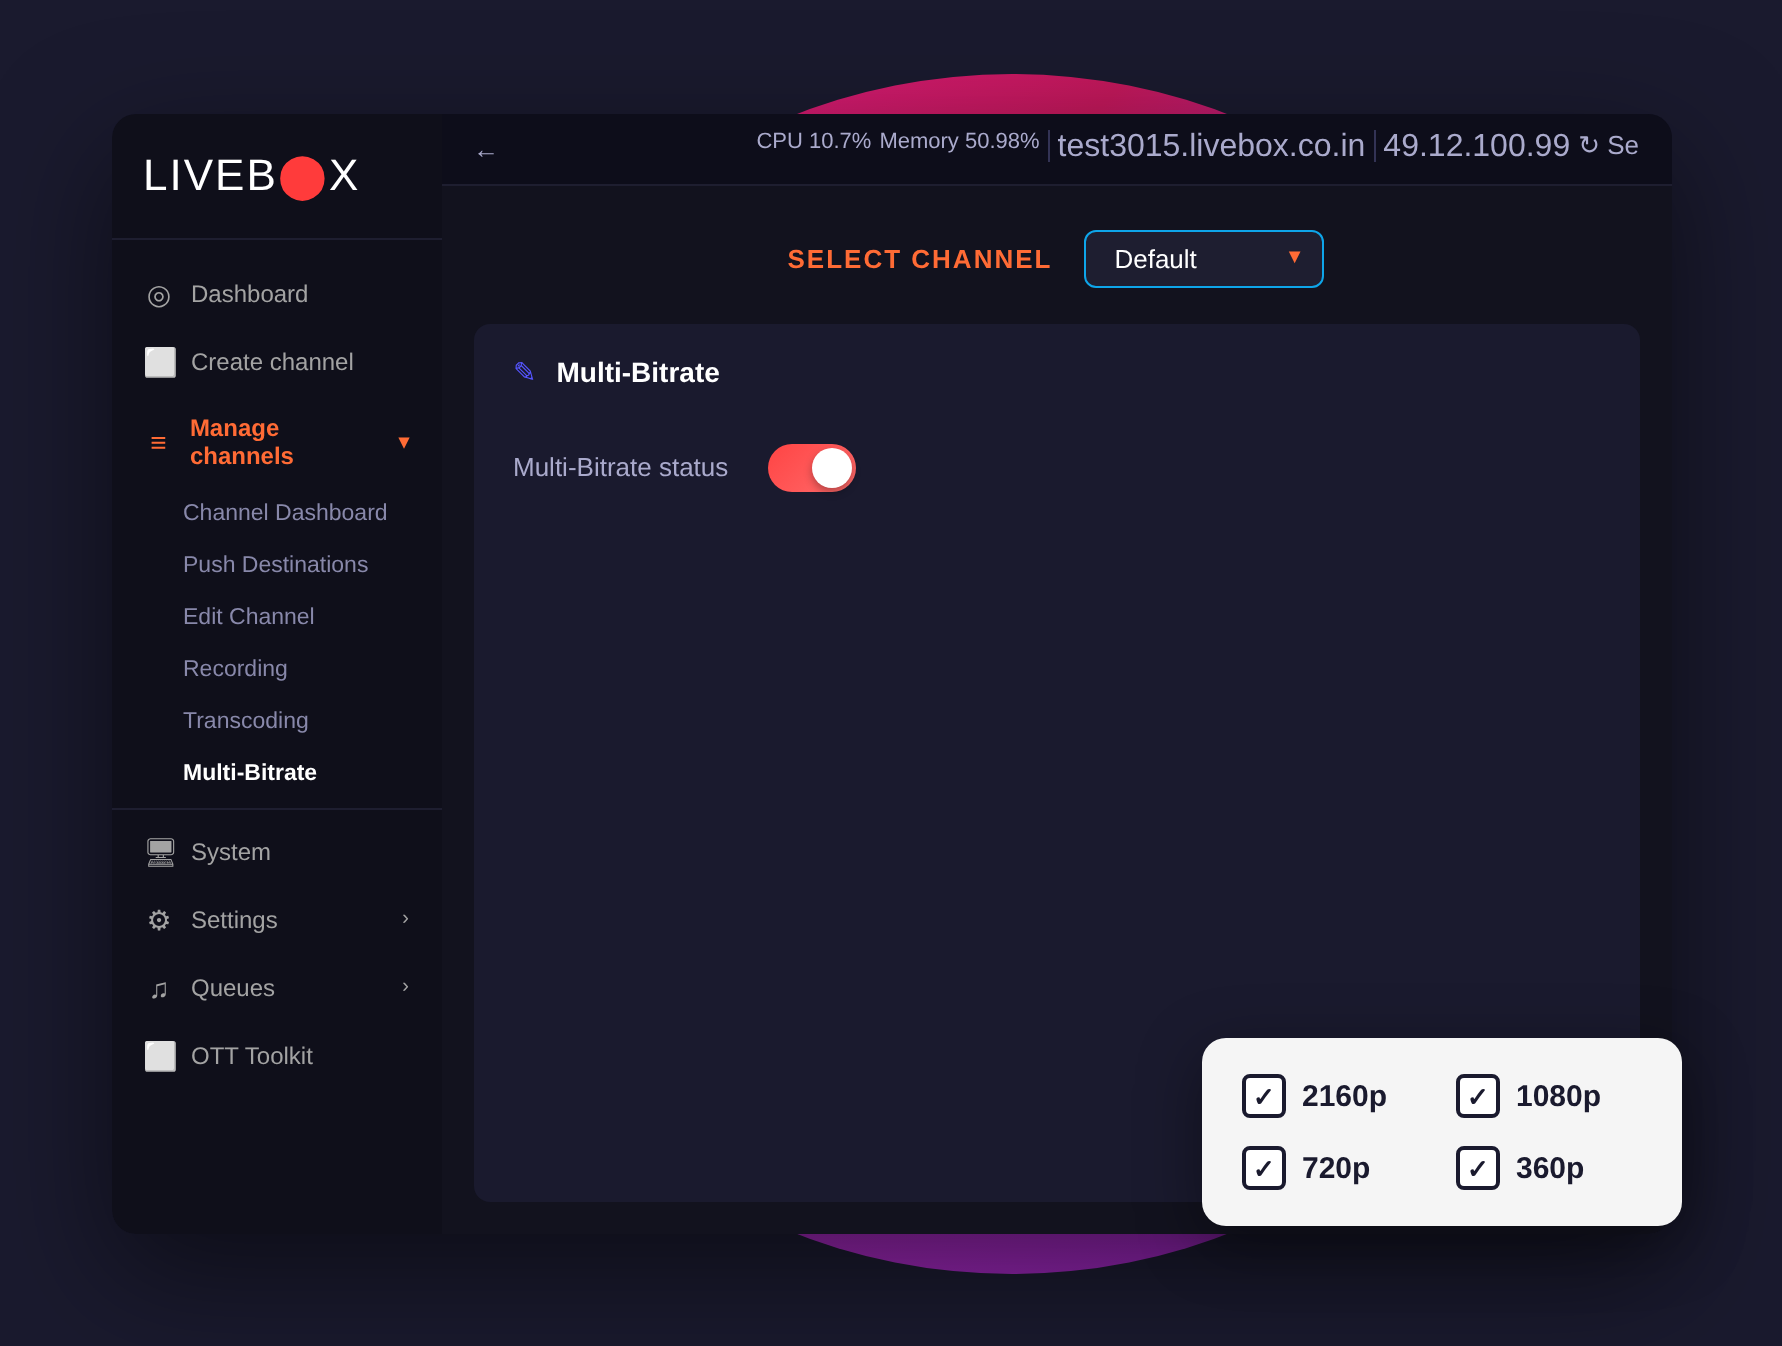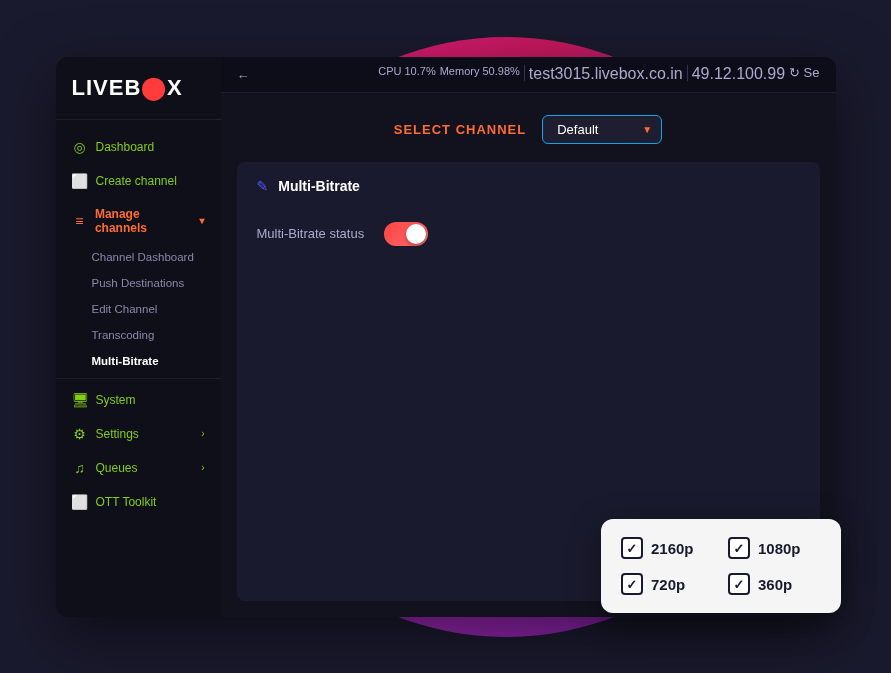--- a/index.html
+++ b/index.html
@@ -50,41 +50,41 @@
     }
 
     .logo-area {
       padding: 18px 16px;
       border-bottom: 1px solid #1e1e30;
     }
 
     .logo-text {
       color: white;
       font-size: 22px;
-      font-weight: 700;
+      font-weight: 400;
       letter-spacing: 1px;
     }
 
     .logo-text .logo-o {
       color: #ff3b3b;
       position: relative;
       display: inline-block;
     }
 
     .sidebar-nav {
       flex: 1;
       padding: 10px 0;
       overflow-y: auto;
     }
 
     .nav-item {
       display: flex;
       align-items: center;
       padding: 9px 16px;
-      color: #84cc16;
+      color: #a3a3a3;
       font-size: 12px;
       cursor: pointer;
       gap: 8px;
       position: relative;
     }
 
     .nav-item.active {
       color: #ffffff;
     }
 
@@ -405,20 +405,21 @@
       <div class="nav-item manage-channels-item active">
         <span class="nav-icon" style="color:#ff6b35;">≡</span>
         <span class="nav-label">Manage channels</span>
         <span class="chevron">▾</span>
       </div>
 
       <div class="sub-nav">
         <div class="sub-nav-item">Channel Dashboard</div>
         <div class="sub-nav-item">Push Destinations</div>
         <div class="sub-nav-item">Edit Channel</div>
+        <div class="sub-nav-item">Recording</div>
         <div class="sub-nav-item">Transcoding</div>
         <div class="sub-nav-item active">Multi-Bitrate</div>
       </div>
 
       <div class="nav-divider"></div>
 
       <div class="nav-item">
         <span class="nav-icon">🖥</span>
         <span class="nav-label">System</span>
       </div>

